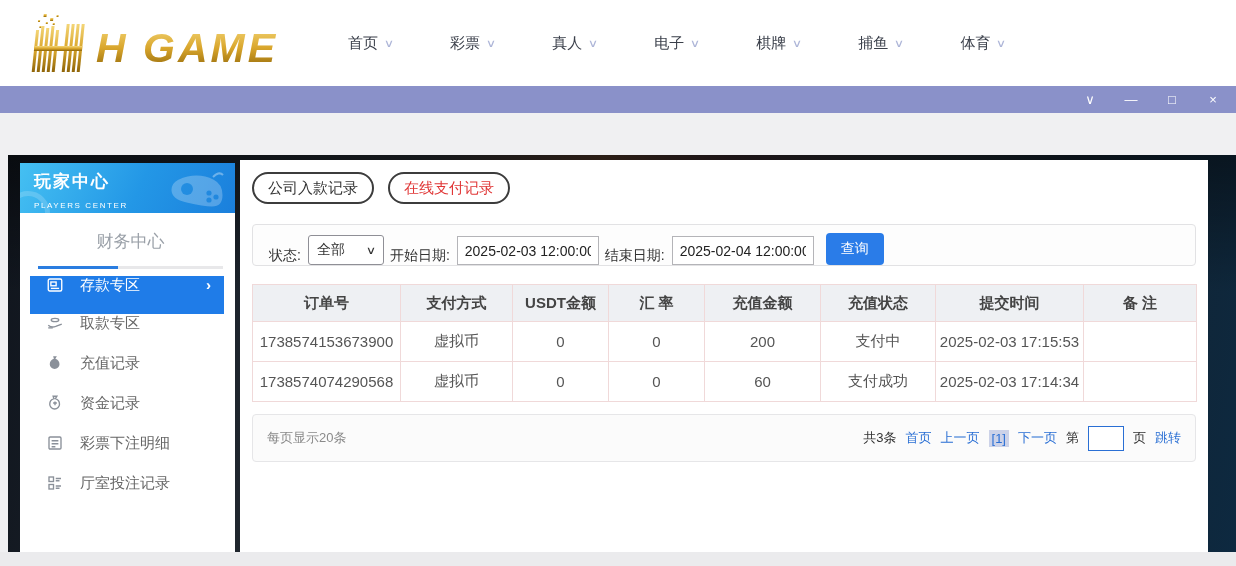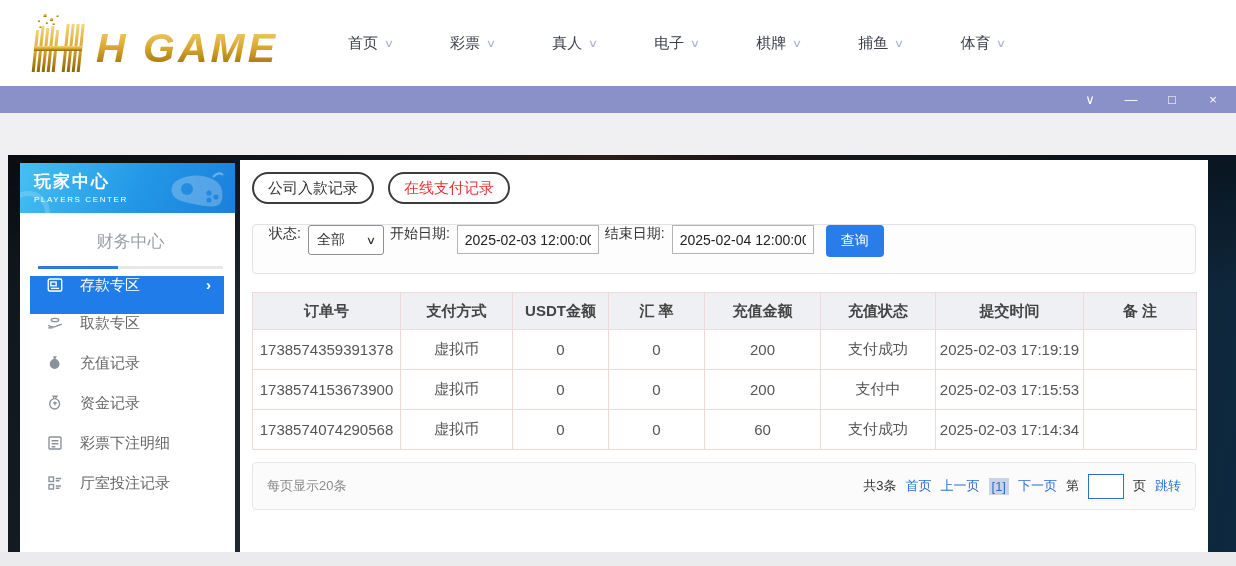--- a/index.html
+++ b/index.html
@@ -25,21 +25,21 @@
   .desktop { position:absolute; top:113px; left:0; width:1236px; height:439px; background:#f0f0f2; }
   .backdrop { position:absolute; left:8px; top:42px; right:0; bottom:0;
     background:linear-gradient(100deg,#10151d 0%,#1b222b 16%,#272c32 32%,#4e3528 46%,#33252a 56%,#252b30 68%,#14212d 82%,#0d2940 100%); }
   .backdrop::after { content:""; position:absolute; inset:0; background:linear-gradient(180deg,rgba(0,0,0,.45),rgba(0,0,0,0) 35%); }
 
   
   .sidebar { position:absolute; left:20px; top:50px; width:215px; height:389px; background:#fff; }
   .sb-header { height:50px; background:linear-gradient(115deg,#45c0f2 0%,#2397e6 55%,#1b7fdc 100%);
     position:relative; color:#fff; padding:7px 0 0 14px; overflow:hidden; }
   .sb-title { font-size:17px; font-weight:bold; letter-spacing:2px; position:relative; z-index:2; }
-  .sb-sub { font-size:8px; letter-spacing:1.6px; margin-top:2px; position:relative; z-index:2; }
+  .sb-sub { font-size:8px; letter-spacing:1.6px; margin-top:8px; position:relative; z-index:2; }
   .sb-gamepad { position:absolute; right:6px; top:4px; opacity:.35; z-index:1; }
   .sb-circle { position:absolute; left:-14px; bottom:-22px; width:44px; height:44px; border:5px solid rgba(255,255,255,.18); border-radius:50%; }
 
   .sb-section { padding:17px 12px 0 18px; }
   .sb-section-title { font-size:17px; color:#9aa0a8;text-align:center; }
   .sb-underline { margin-top:13px; height:3px; background:#e8e8ea; position:relative; }
   .sb-underline .seg { position:absolute; left:0; top:0; height:3px; width:80px; background:#2a7de0; }
 
   .sb-menu { list-style:none; margin:7px 0 0; padding:0; }
   .sb-item { height:40px; display:flex; align-items:flex-start; gap:16px; padding-left:26px;
@@ -49,22 +49,22 @@
   .sb-item.active .icon { color:#fff; }
   .sb-item .caret { position:absolute; right:13px; color:#fff; font-size:15px; font-weight:bold; }
 
   
   .main-panel { position:absolute; left:240px; top:47px; width:968px; height:392px; background:#fff; }
   .tabs { display:flex; gap:14px; margin:12px 0 0 12px; }
   .tab-pill { border:2px solid #3c3c3c; border-radius:17px; padding:5px 14px; font-size:15px;
     color:#333; background:#fff; cursor:pointer; line-height:18px; }
   .tab-pill.active { color:#e03636; }
 
-  .filterbar { margin:20px 12px 0; height:50px; border:1px solid #e2e2e4; border-radius:4px; background:#fdfdfd;
-    display:flex; align-items:flex-start; padding:0 10px; font-size:14px; color:#333; }
+  .filterbar { margin:20px 12px 0; height:42px; border:1px solid #e2e2e4; border-radius:4px; background:#fdfdfd;
+    display:flex; align-items:flex-end; padding:0 10px; font-size:14px; color:#333; }
   .fl-label { margin:0 7px 0 6px; white-space:nowrap; }
   .fake-select { width:76px; height:30px; border:1px solid #8f8f96; border-radius:3px; background:#fff;
     display:flex; align-items:center; justify-content:space-between; padding:0 8px; cursor:pointer; }
   .fake-select .sel-caret { font-size:11px; color:#333; transform:scaleX(1.3); }
   .date-input { width:142px; height:29px; border:1px solid #b4b4b8; font-size:14px; padding:0 7px; color:#222;
     font-family:"Liberation Sans",sans-serif; background:#fff; }
   .search-btn { margin-left:12px; background:#2a7ce8; color:#fff; border:none; border-radius:4px;
     height:32px; padding:0 15px; font-size:14px; cursor:pointer; font-family:"Liberation Sans",sans-serif; }
 
   .records-table { margin:18px 12px 0; border-collapse:collapse; width:944px; table-layout:fixed; }
@@ -281,30 +281,20 @@
           <th>USDT金额</th>
           <th>汇 率</th>
           <th>充值金额</th>
           <th>充值状态</th>
           <th>提交时间</th>
           <th>备 注</th>
         </tr>
       </thead>
       <tbody>
         <tr>
-          <td>1738574359391378</td>
-          <td>虚拟币</td>
-          <td>0</td>
-          <td>0</td>
-          <td>200</td>
-          <td>支付成功</td>
-          <td>2025-02-03 17:19:19</td>
-          <td></td>
-        </tr>
-        <tr>
           <td>1738574153673900</td>
           <td>虚拟币</td>
           <td>0</td>
           <td>0</td>
           <td>200</td>
           <td>支付中</td>
           <td>2025-02-03 17:15:53</td>
           <td></td>
         </tr>
         <tr>

